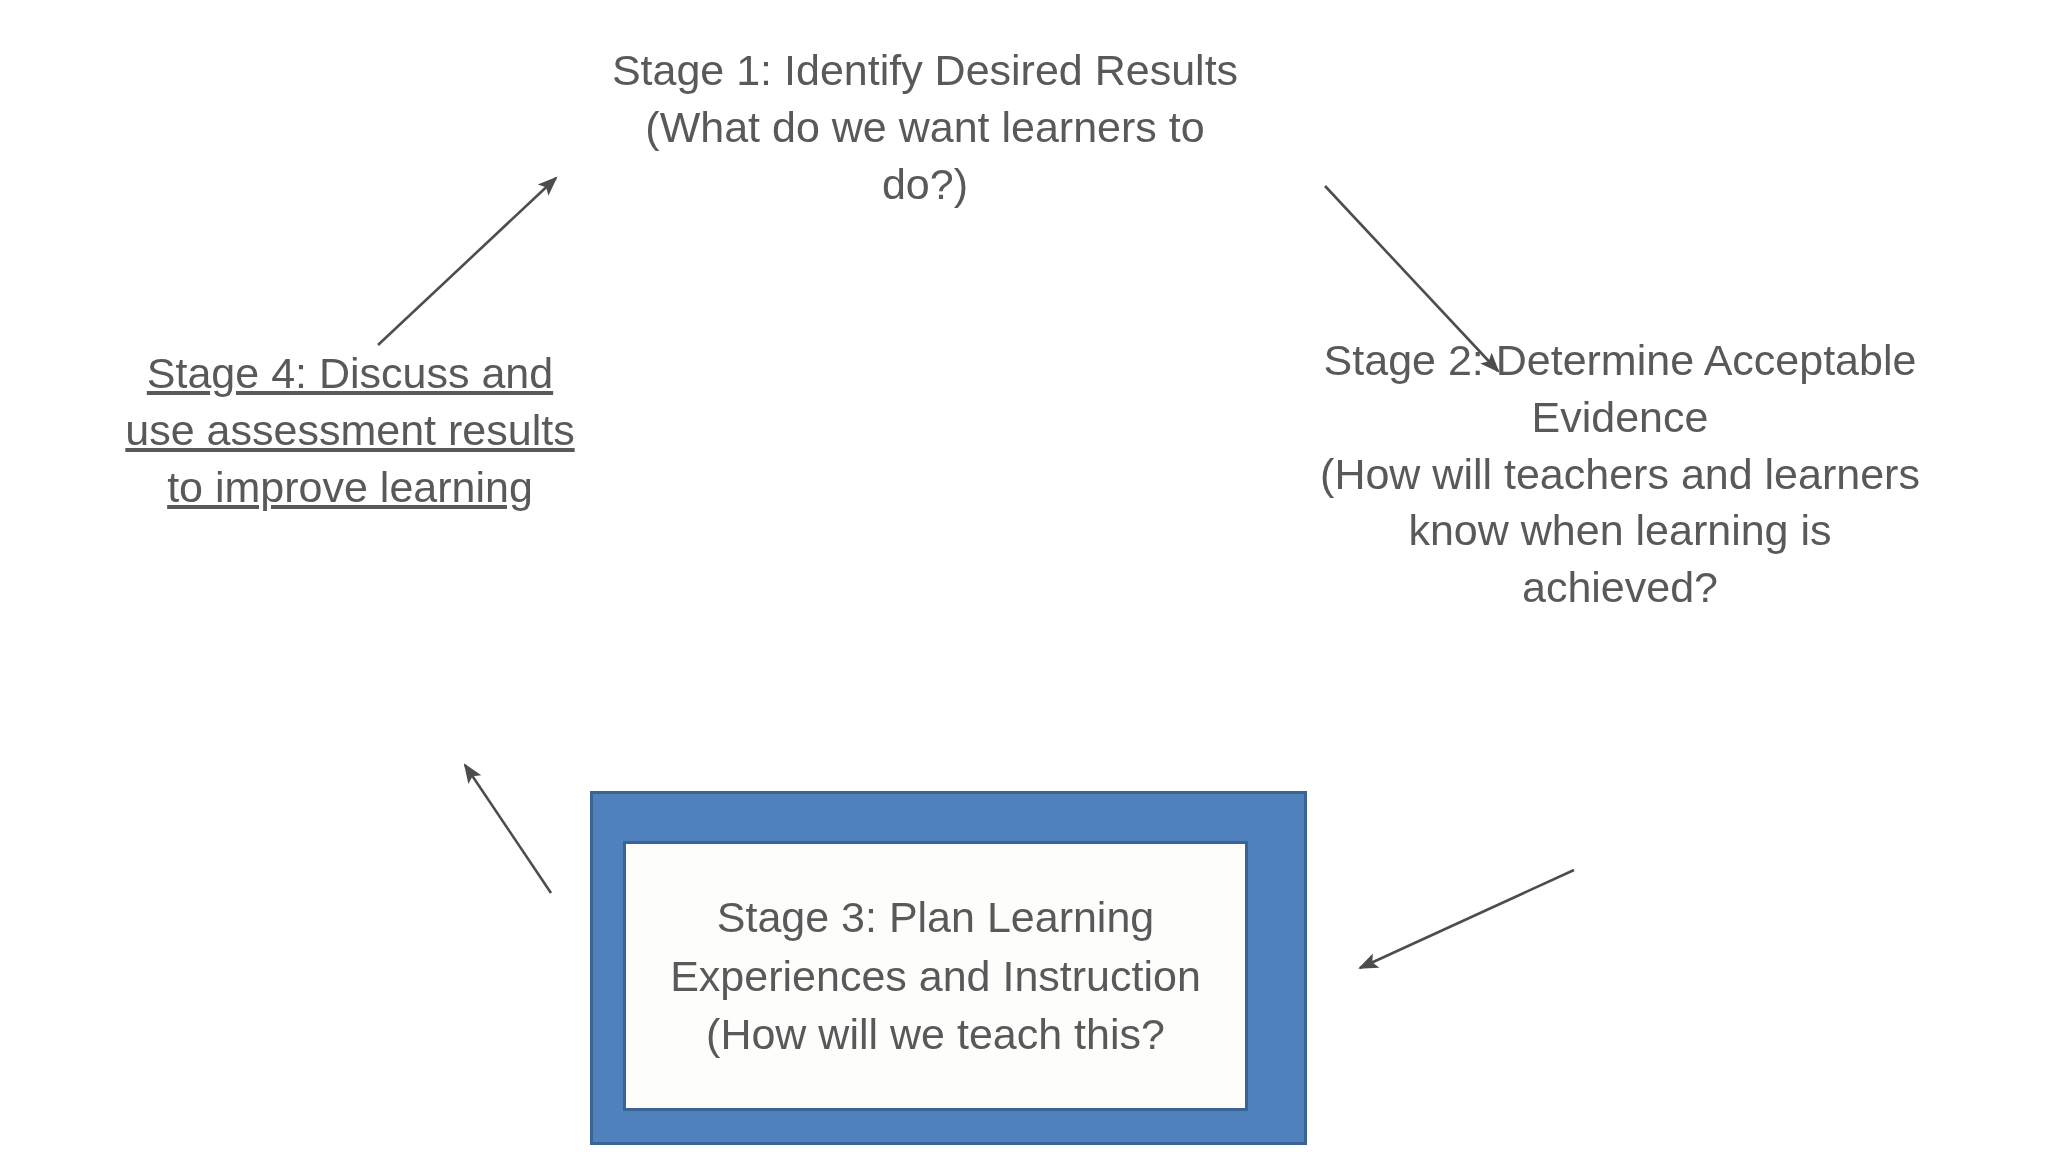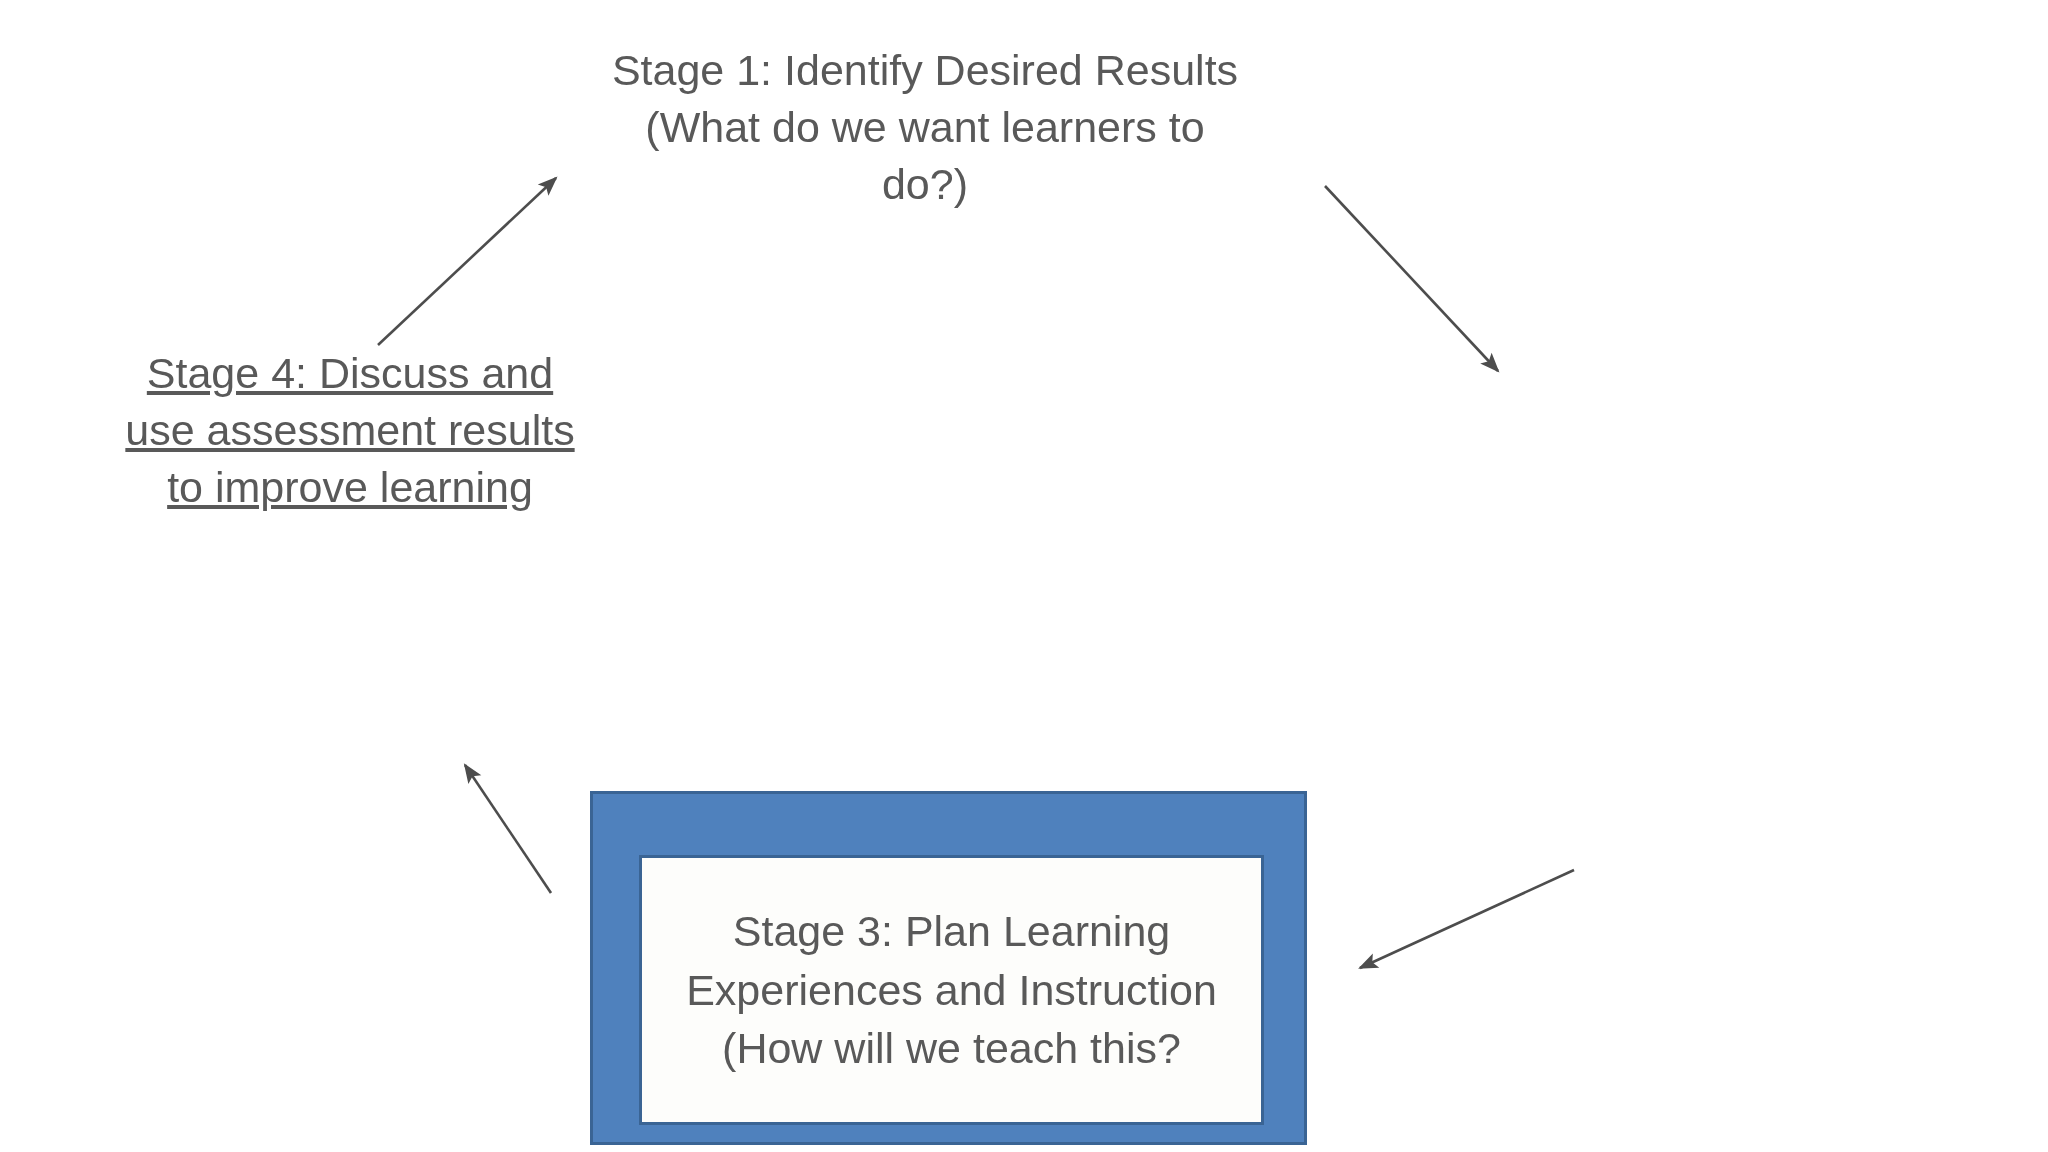--- a/index.html
+++ b/index.html
@@ -54,31 +54,30 @@
     left: 590px;
     top: 791px;
     width: 717px;
     height: 354px;
     background: #4f81bd;
     border: 3px solid #3a6494;
     box-sizing: border-box;
   }
   #stage3-inner {
     position: absolute;
-    left: 46px;
+    left: 30px;
     top: 47px;
     width: 625px;
     height: 270px;
     background: #fdfdfb;
     border: 3px solid #3a6494;
     box-sizing: border-box;
     display: flex;
     align-items: center;
     justify-content: center;
-    margin-top: 14px;
   }
   #stage3-text {
     position: static;
     width: 100%;
     font-size: 43px;
     line-height: 1.36;
   }
 
   #arrows {
     position: absolute;
@@ -91,20 +90,25 @@
 </style>
 </head>
 <body>
 
 <div id="canvas">
 
   <div class="stage-text" id="stage1-text">Stage 1: Identify Desired Results
 (What do we want learners to
 do?)</div>
 
+  <div class="stage-text" id="stage2-text">Stage 2: Determine Acceptable
+Evidence
+(How will teachers and learners
+know when learning is
+achieved?</div>
 
   <div class="stage-text" id="stage4-text">Stage 4: Discuss and
 use assessment results
 to improve learning</div>
 
   <div id="stage3-box">
     <div id="stage3-inner">
       <div class="stage-text" id="stage3-text">Stage 3: Plan Learning
 Experiences and Instruction
 (How will we teach this?</div>

